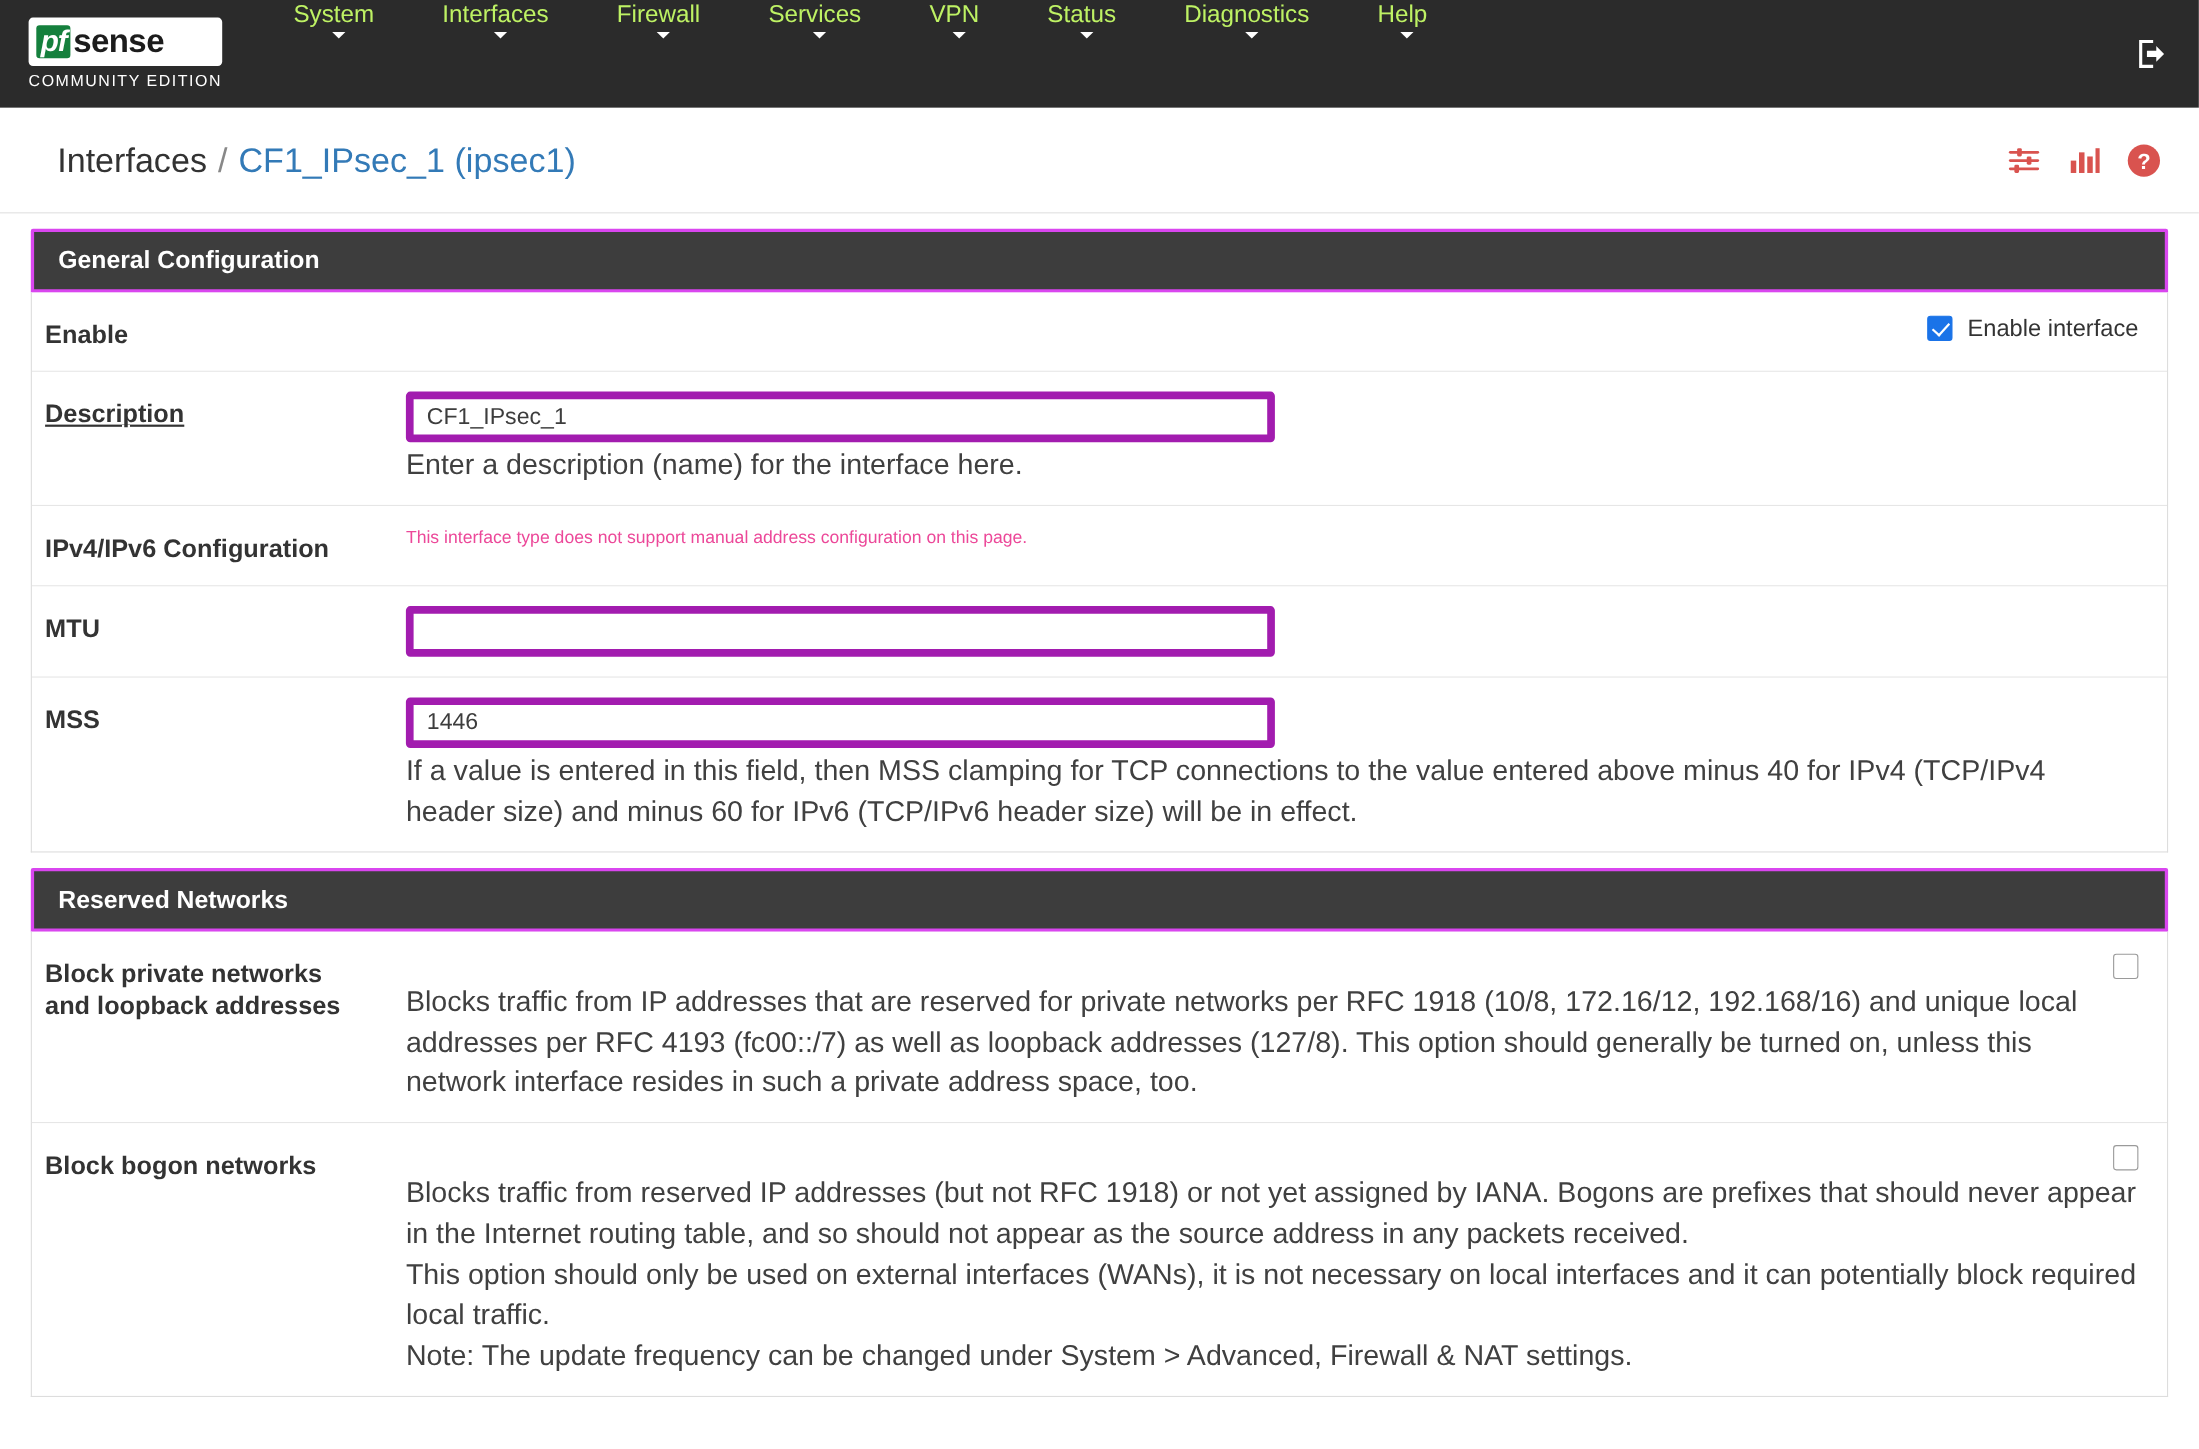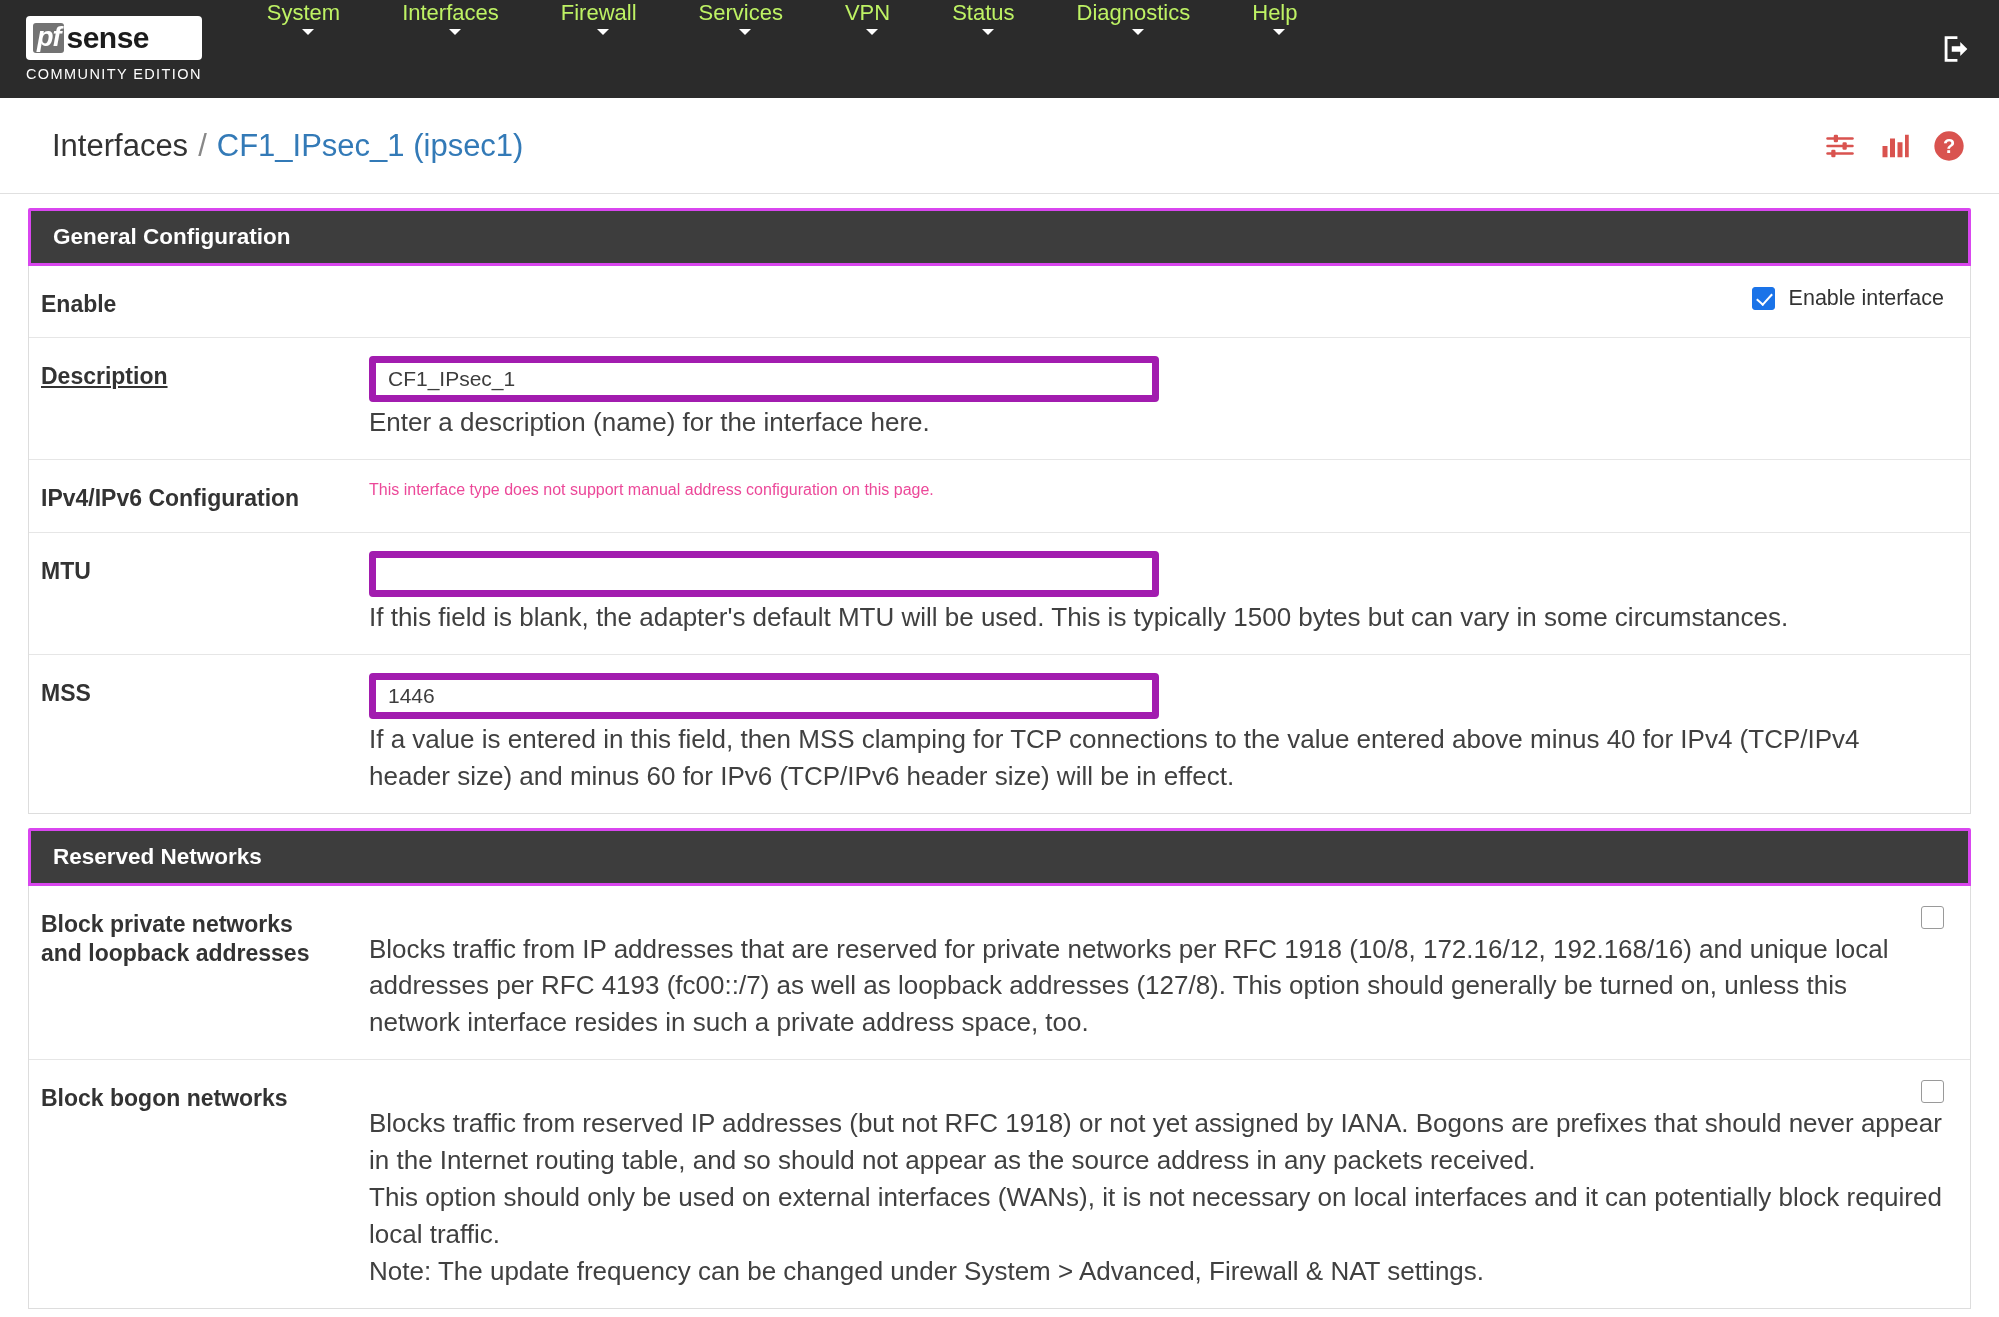--- a/index.html
+++ b/index.html
@@ -34,21 +34,21 @@
   }
   .brand-logo {
     display: flex;
     align-items: center;
     background: #ffffff;
     border-radius: 4px;
     padding: 5px 9px 6px 7px;
     height: 44px;
   }
   .brand-pf {
-    background: #737373;
+    background: #15803d;
     color: #ffffff;
     font-weight: bold;
     font-size: 27px;
     font-style: italic;
     padding: 1px 4px 2px 4px;
     border-radius: 3px;
     letter-spacing: -1px;
   }
   .brand-sense {
     color: #1c1c1c;
@@ -350,21 +350,20 @@
         <div class="col-label">IPv4/IPv6 Configuration</div>
         <div class="col-field">
           <div class="plain-text">This interface type does not support manual address configuration on this page.</div>
         </div>
       </div>
 
       <div class="form-row">
         <div class="col-label">MTU</div>
         <div class="col-field">
           <input class="text-input" type="text" value="" style="">
-          <div class="help-text">If this field is blank, the adapter's default MTU will be used. This is typically 1500 bytes but can vary in some circumstances.</div>
         </div>
       </div>
 
       <div class="form-row">
         <div class="col-label">MSS</div>
         <div class="col-field">
           <input class="text-input" type="text" value="1446" style="">
           <div class="help-text">If a value is entered in this field, then MSS clamping for TCP connections to the value entered above minus 40 for IPv4 (TCP/IPv4 header size) and minus 60 for IPv6 (TCP/IPv6 header size) will be in effect.</div>
         </div>
       </div>

